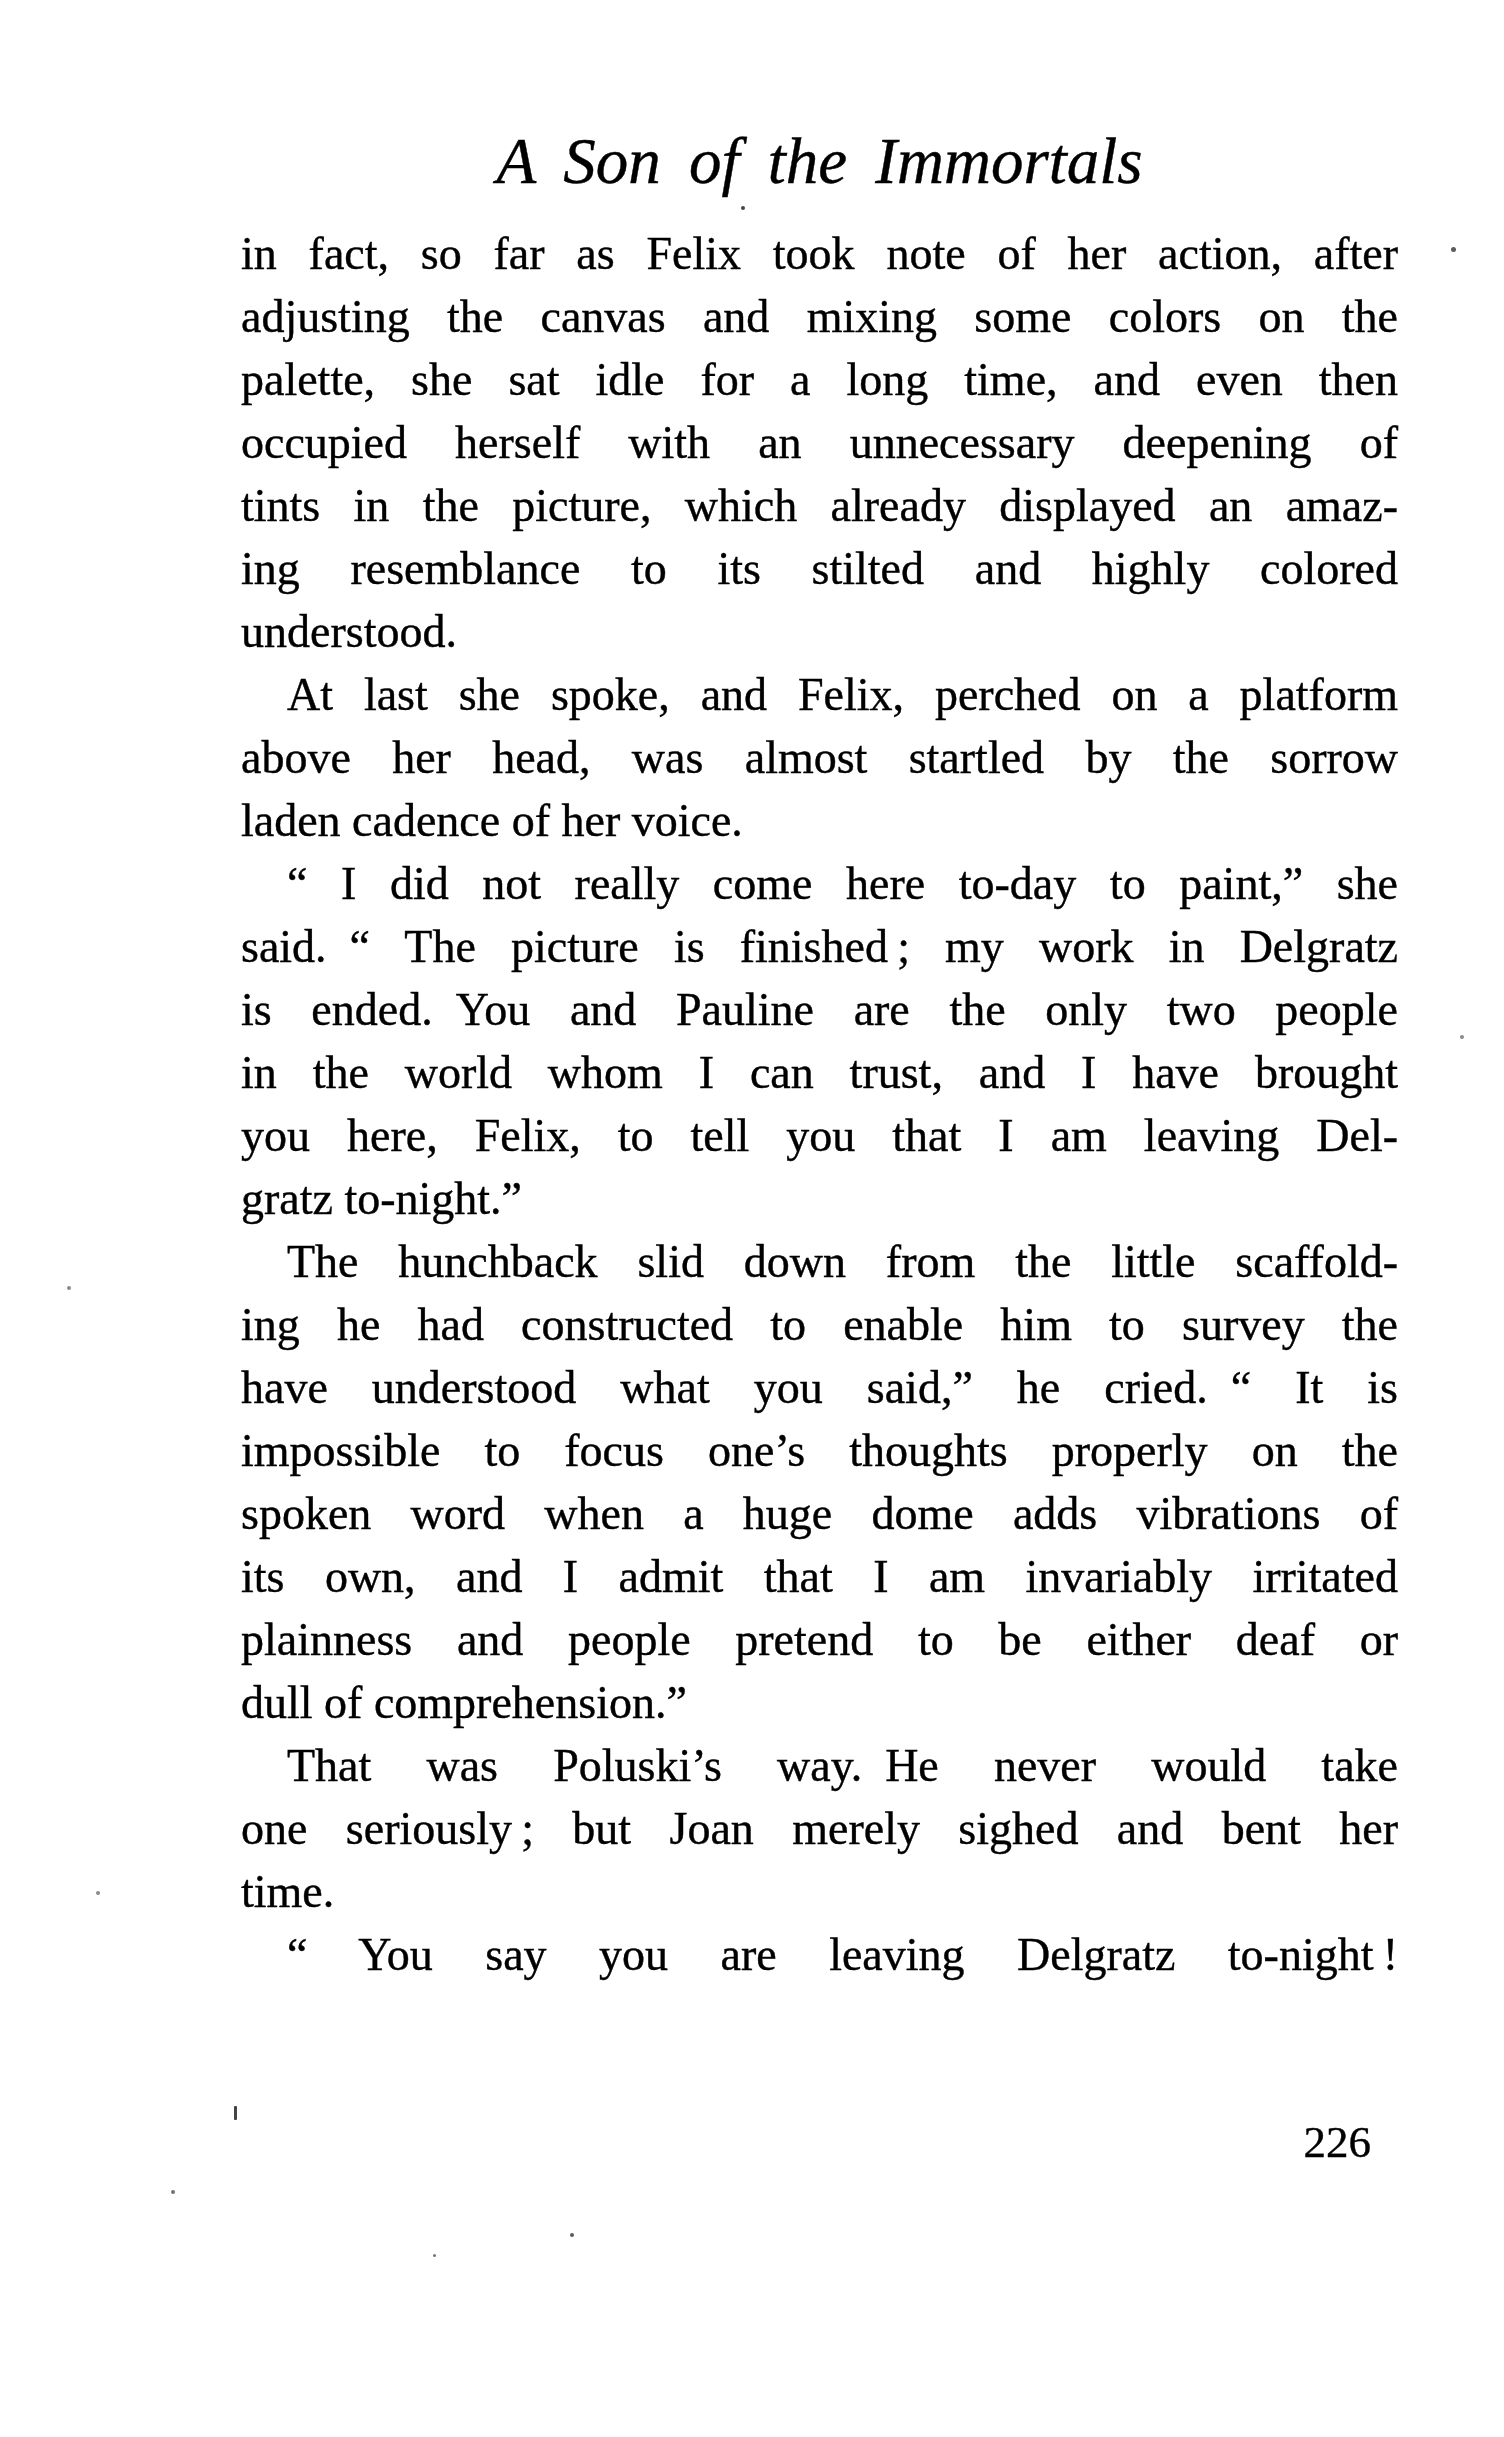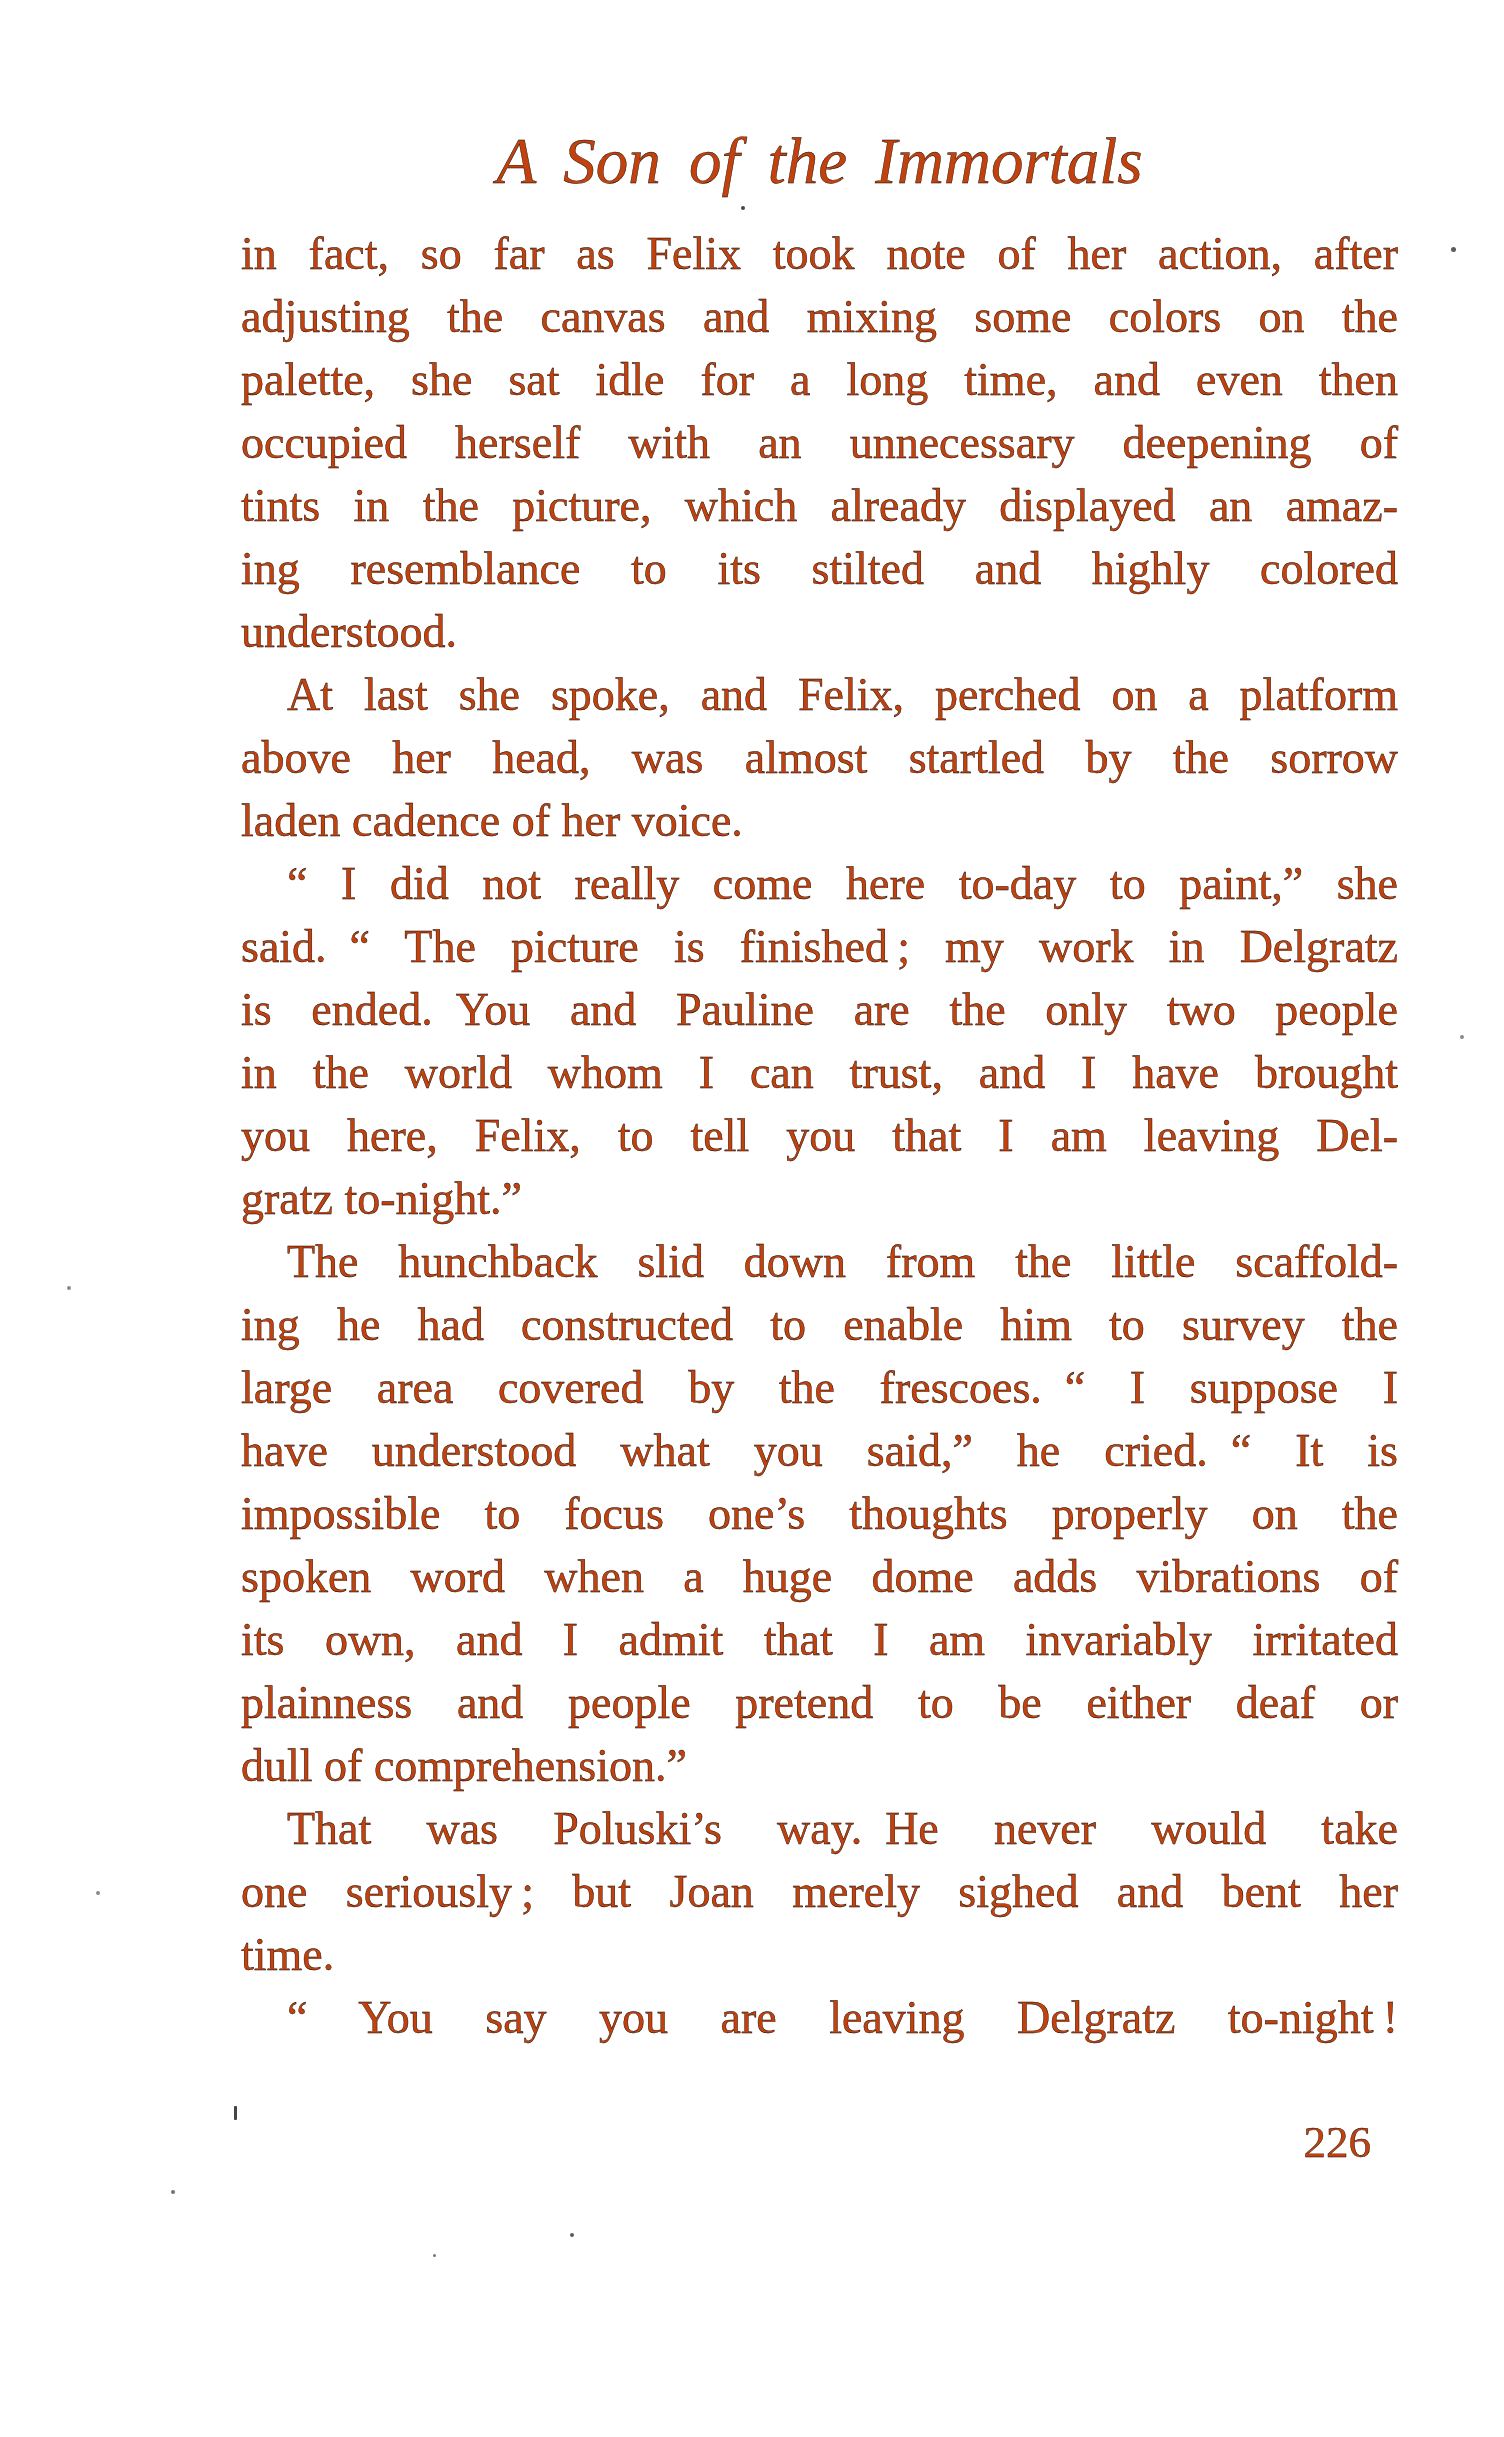--- a/index.html
+++ b/index.html
@@ -5,21 +5,21 @@
   html, body {
     margin: 0;
     padding: 0;
     background: #ffffff;
   }
   .page {
     position: relative;
     width: 1505px;
     height: 2438px;
     background: #ffffff;
-    color: #c2410c;
+    color: #000000;
     font-family: "Liberation Serif", serif;
     -webkit-text-stroke: 0.4px #000000;
     overflow: hidden;
   }
   .running-title {
     position: absolute;
     top: 129px;
     left: 241px;
     width: 1157px;
     text-align: center;
@@ -84,21 +84,20 @@
       <div class="line">above her head, was almost startled by the sorrow</div>
       <div class="line endline">laden cadence of her voice.</div>
       <div class="line indent">“ I did not really come here to-day to paint,” she</div>
       <div class="line">said. “ The picture is finished ; my work in Delgratz</div>
       <div class="line">is ended. You and Pauline are the only two people</div>
       <div class="line">in the world whom I can trust, and I have brought</div>
       <div class="line">you here, Felix, to tell you that I am leaving Del-</div>
       <div class="line endline">gratz to-night.”</div>
       <div class="line indent">The hunchback slid down from the little scaffold-</div>
       <div class="line">ing he had constructed to enable him to survey the</div>
-      <div class="line">large area covered by the frescoes. “ I suppose I</div>
       <div class="line">have understood what you said,” he cried. “ It is</div>
       <div class="line">impossible to focus one’s thoughts properly on the</div>
       <div class="line">spoken word when a huge dome adds vibrations of</div>
       <div class="line">its own, and I admit that I am invariably irritated</div>
       <div class="line">plainness and people pretend to be either deaf or</div>
       <div class="line endline">dull of comprehension.”</div>
       <div class="line indent">That was Poluski’s way. He never would take</div>
       <div class="line">one seriously ; but Joan merely sighed and bent her</div>
       <div class="line endline">time.</div>
       <div class="line indent">“ You say you are leaving Delgratz to-night !</div>

